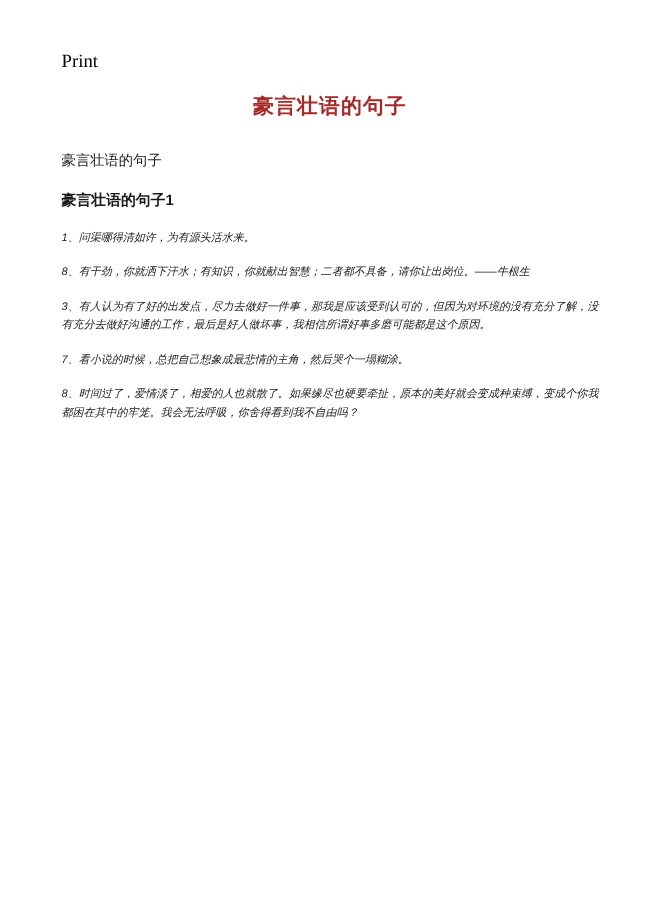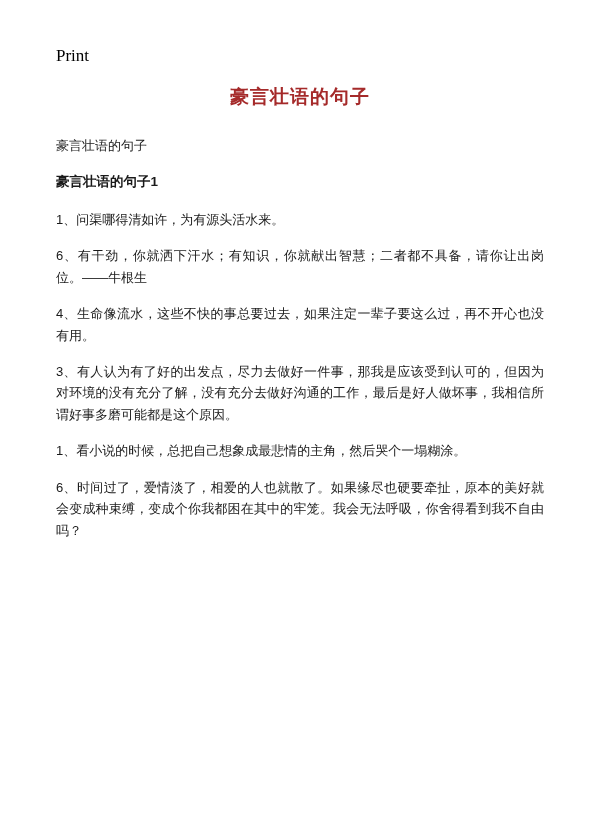--- a/index.html
+++ b/index.html
@@ -42,41 +42,41 @@
     line-height: 1.65;
     margin: 0 0 22px 0;
     text-align: justify;
   }
   .section-heading {
     font-size: 13.5px;
     font-weight: bold;
     margin: 0 0 18px 0;
   }
   .item {
-    font-size: 13px;
+    font-size: 10px;
     line-height: 1.65;
     margin: 0 0 15px 0;
     text-align: justify;
+    font-style: italic;
   }
 </style>
 </head>
 <body>
 
 <div class="page">
 
   <div class="print-label">Print</div>
 
   <h1 class="doc-title" style="color: rgb(165, 42, 42);">豪言壮语的句子</h1>
 
   <p class="subtitle">豪言壮语的句子</p>
 
 
   <h2 class="section-heading">豪言壮语的句子1</h2>
 
   <p class="item">1、问渠哪得清如许，为有源头活水来。</p>
-  <p class="item">6、有干劲，你就洒下汗水；有知识，你就献出智慧；二者都不具备，请你让出岗位。——牛根生</p>
-  <p class="item">4、生命像流水，这些不快的事总要过去，如果注定一辈子要这么过，再不开心也没有用。</p>
+  <p class="item">8、有干劲，你就洒下汗水；有知识，你就献出智慧；二者都不具备，请你让出岗位。——牛根生</p>
   <p class="item">3、有人认为有了好的出发点，尽力去做好一件事，那我是应该受到认可的，但因为对环境的没有充分了解，没有充分去做好沟通的工作，最后是好人做坏事，我相信所谓好事多磨可能都是这个原因。</p>
-  <p class="item">1、看小说的时候，总把自己想象成最悲情的主角，然后哭个一塌糊涂。</p>
-  <p class="item">6、时间过了，爱情淡了，相爱的人也就散了。如果缘尽也硬要牵扯，原本的美好就会变成种束缚，变成个你我都困在其中的牢笼。我会无法呼吸，你舍得看到我不自由吗？</p>
+  <p class="item">7、看小说的时候，总把自己想象成最悲情的主角，然后哭个一塌糊涂。</p>
+  <p class="item">8、时间过了，爱情淡了，相爱的人也就散了。如果缘尽也硬要牵扯，原本的美好就会变成种束缚，变成个你我都困在其中的牢笼。我会无法呼吸，你舍得看到我不自由吗？</p>
   
 
 </div>
 
 </body></html>

